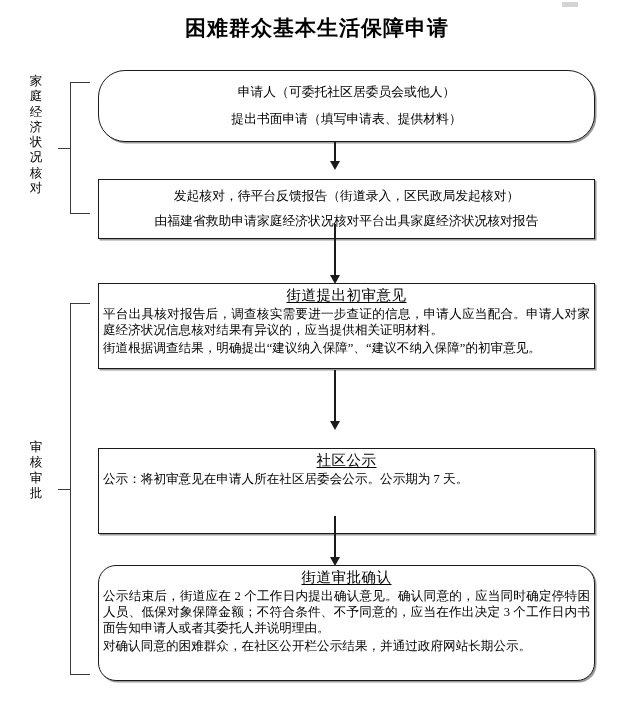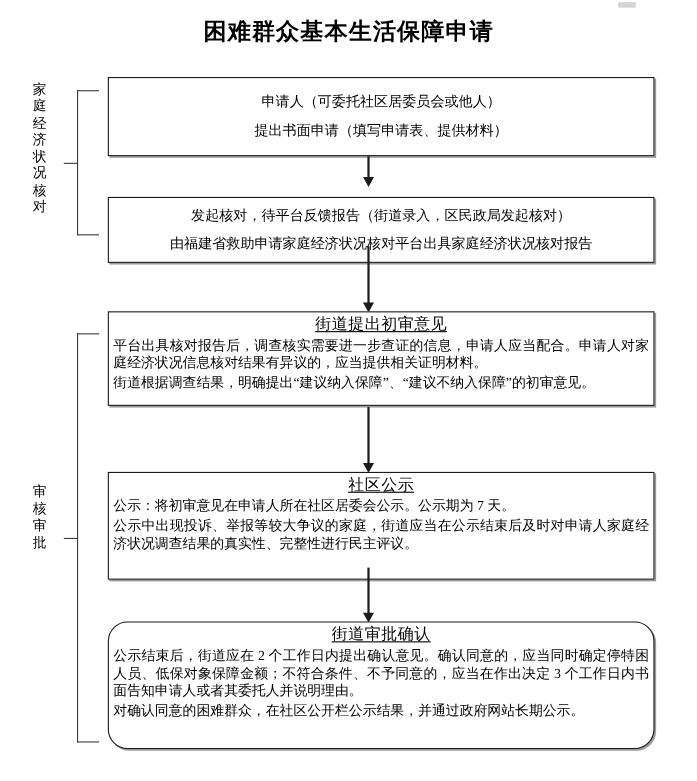--- a/index.html
+++ b/index.html
@@ -150,21 +150,21 @@
   <div class="corner-mark"></div>
 
   <div class="doc-title">困难群众基本生活保障申请</div>
 
   <div class="side-label" style="top:74px; height:150px;">家庭经济状况核对</div>
   <div class="bracket" style="top:82px; height:132px;"></div>
 
   <div class="side-label" style="top:440px; height:80px;">审核审批</div>
   <div class="bracket" style="top:303px; height:372px;"></div>
 
-  <div class="box box-centered" style="top:70px; height:72px;">
+  <div class="box box-centered" style="top:70px; height:72px;border-radius:27px;">
     <div class="ln">申请人（可委托社区居委员会或他人）</div>
     <div class="ln" style="margin-top:14px;">提出书面申请（填写申请表、提供材料）</div>
   </div>
 
   <div class="arrow" style="top:142px; height:20px;"></div>
 
   <div class="box box-centered" style="top:179px; height:60px;">
     <div class="ln">发起核对，待平台反馈报告（街道录入，区民政局发起核对）</div>
     <div class="ln" style="margin-top:12px;">由福建省救助申请家庭经济状况核对平台出具家庭经济状况核对报告</div>
   </div>
@@ -174,25 +174,24 @@
   <div class="box" style="top:283px; height:86px;">
     <div class="box-head">街道提出初审意见</div>
     <div class="box-body">
       <p>平台出具核对报告后，调查核实需要进一步查证的信息，申请人应当配合。申请人对家庭经济状况信息核对结果有异议的，应当提供相关证明材料。</p>
       <p>街道根据调查结果，明确提出“建议纳入保障”、“建议不纳入保障”的初审意见。</p>
     </div>
   </div>
 
   <div class="arrow" style="top:370px; height:52px;"></div>
 
-  <div class="box" style="top:429px; height:98px;">
+  <div class="box" style="top:448px; height:86px;">
     <div class="box-head">社区公示</div>
     <div class="box-body">
       <p>公示：将初审意见在申请人所在社区居委会公示。公示期为 7 天。</p>
-      <p>公示中出现投诉、举报等较大争议的家庭，街道应当在公示结束后及时对申请人家庭经济状况调查结果的真实性、完整性进行民主评议。</p>
     </div>
   </div>
 
   <div class="arrow" style="top:516px; height:42px;"></div>
 
   <div class="box" style="top:565px; height:116px;border-radius:18px;">
     <div class="box-head">街道审批确认</div>
     <div class="box-body">
       <p>公示结束后，街道应在 2 个工作日内提出确认意见。确认同意的，应当同时确定停特困人员、低保对象保障金额；不符合条件、不予同意的，应当在作出决定 3 个工作日内书面告知申请人或者其委托人并说明理由。</p>
       <p>对确认同意的困难群众，在社区公开栏公示结果，并通过政府网站长期公示。</p>

